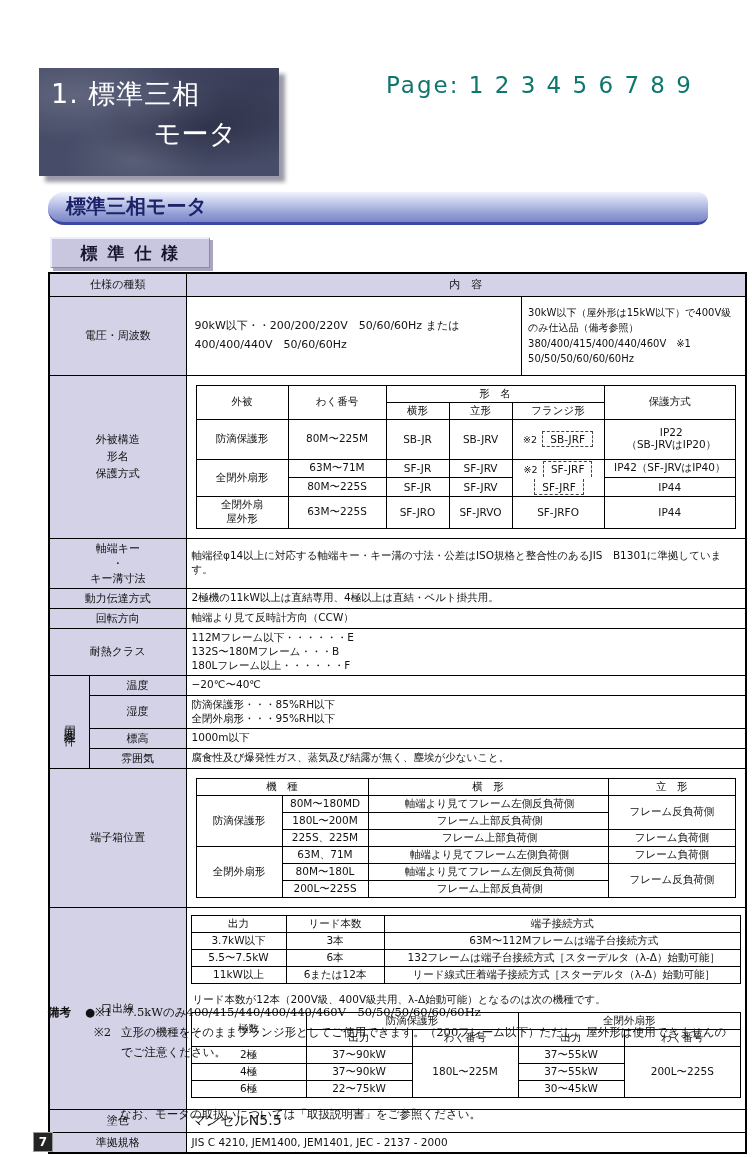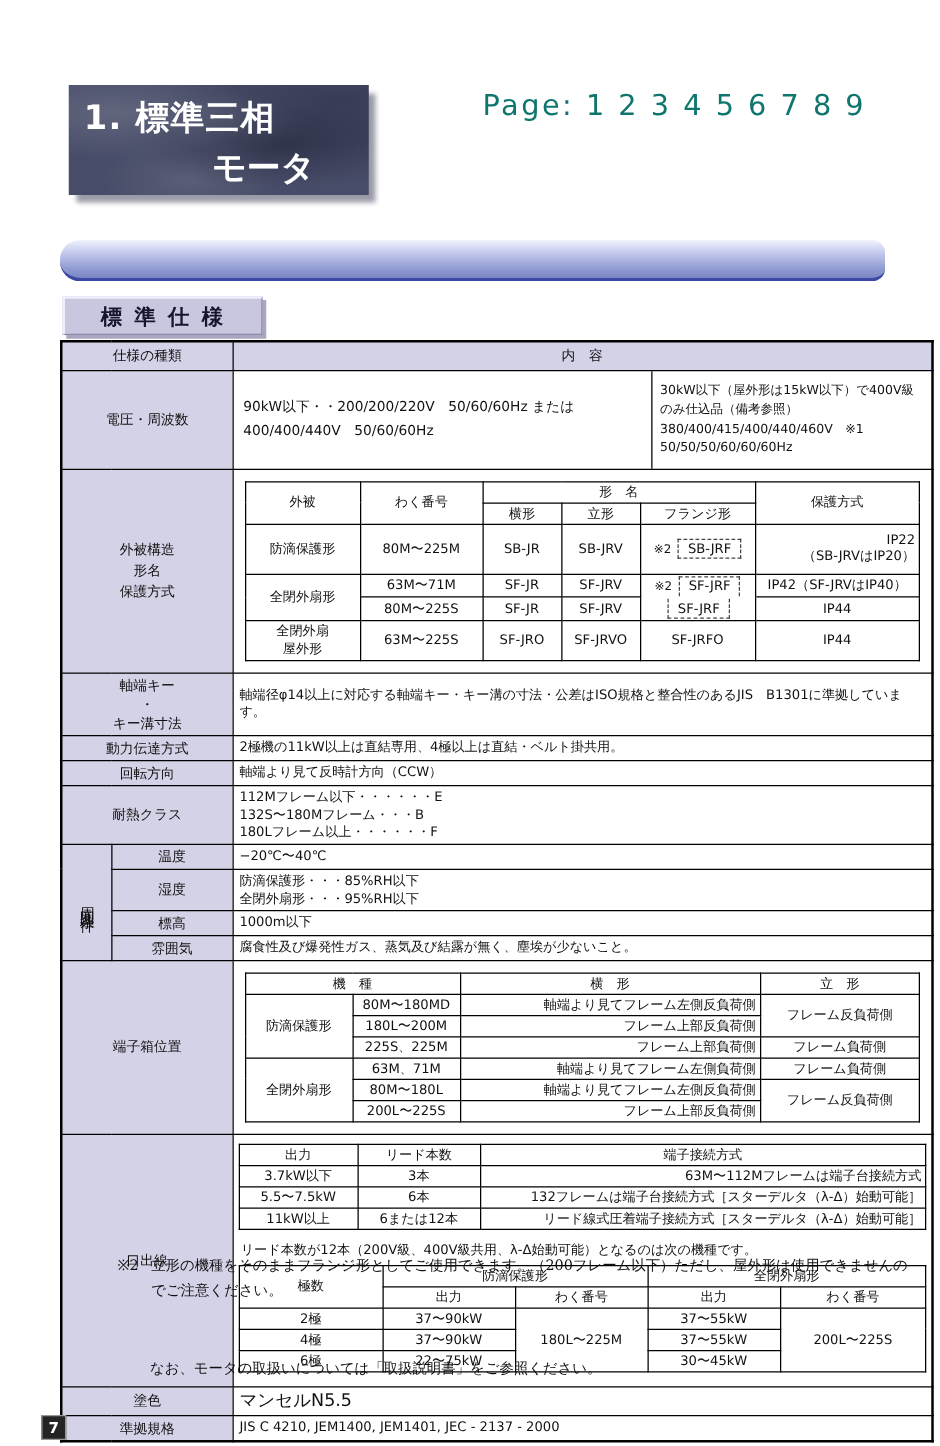--- a/index.html
+++ b/index.html
@@ -2,30 +2,30 @@
 <html><head>
 <meta charset="utf-8">
 <style>
   * { margin:0; padding:0; box-sizing:border-box; }
   body {
     width:752px; height:1157px; position:relative; background:#ffffff;
     font-family:"DejaVu Sans", sans-serif; color:#111; overflow:hidden;
   }
   
   .top-banner {
-    position:absolute; left:55px; top:68px; width:240px; height:88px;
+    position:absolute; left:39px; top:68px; width:240px; height:108px;
     background-color:#474c68;
     background-image:
       radial-gradient(ellipse at 15% 25%, rgba(255,255,255,0.14), transparent 40%),
       radial-gradient(ellipse at 70% 55%, rgba(0,0,15,0.30), transparent 50%),
       radial-gradient(ellipse at 40% 85%, rgba(255,255,255,0.10), transparent 35%),
       radial-gradient(ellipse at 90% 15%, rgba(10,10,30,0.25), transparent 45%),
       radial-gradient(ellipse at 55% 35%, rgba(200,205,230,0.12), transparent 30%);
     box-shadow:6px 6px 4px #9a9aa8;
-    color:#fff; font-weight:bold; padding:8px 10px 0 12px;
+    color:#fff; font-weight:normal; padding:8px 10px 0 12px;
   }
   .top-banner .l1 { font-size:27px; letter-spacing:1px; }
   .top-banner .l2 { font-size:27px; text-align:center; padding-left:70px; margin-top:4px; }
   
   .pagenav { position:absolute; left:386px; top:72px; font-size:23px; color:#0f766e; }
   .pagenav .row { margin-bottom:13px; letter-spacing:2px; }
   
   .series-banner {
     position:absolute; left:48px; top:192px; width:660px; height:33px;
     border-radius:16px 10px 10px 16px;
@@ -56,21 +56,21 @@
   td.content { background:#fff; }
   .tleft { text-align:left; }
   
   .vsplit { display:flex; width:100%; height:100%; align-items:stretch; }
   .vleft { flex:1; padding:6px 8px; display:flex; align-items:center; font-size:11px; line-height:1.7; }
   .vright { width:224px; border-left:1.5px solid #000; padding:8px 6px; font-size:10px; line-height:1.55; }
   
   table.sub { border-collapse:collapse; margin:7px 4px; width:calc(100% - 8px); border:1.5px solid #000; }
   table.sub td { border:1px solid #000; font-size:10.5px; text-align:center; padding:1px 3px; vertical-align:middle; }
   table.sub td.hd { font-size:10.5px; }
-  table.sub td.la { text-align:right; padding-left:6px; }
+  table.sub td.la { text-align:center; padding-left:6px; }
   .dbox { display:inline-block; border:1px dashed #444; padding:1px 7px; margin-left:2px; }
   .dbox.nb { border-bottom:none; padding-bottom:2px; }
   .dbox.nt { border-top:none; padding-top:2px; }
   td.nbb { border-bottom:none !important; }
   td.ntb { border-top:none !important; }
   .mark { font-size:9.5px; }
   .vert {
     writing-mode:vertical-rl; text-orientation:upright; letter-spacing:3px;
     margin:0 auto; font-size:12px;
   }
@@ -96,20 +96,21 @@
 <div class="top-banner">
   <div class="l1">1. 標準三相</div>
   <div class="l2">モータ</div>
 </div>
 
 <div class="pagenav">
   <div class="row">Page: 1 2 3 4 5 6 7 8 9</div>
 </div>
 
 <div class="series-banner">
+  <span class="t-main">標準三相モータ</span>
 </div>
 
 <div class="spec-heading">標 準 仕 様</div>
 
 <table class="main">
   <colgroup>
       <col style="width:40px">
       <col style="width:97px">
       <col style="width:560px">
     </colgroup>
@@ -393,20 +394,25 @@
     <td class="content tleft" style="font-size:14px">マンセルN5.5</td>
   </tr>
   <tr style="height:18px">
     <td class="lbl" colspan="2">準拠規格</td>
     <td class="content tleft" style="font-size:10.5px">JIS C 4210, JEM1400, JEM1401, JEC - 2137 - 2000</td>
   </tr>
   </tbody>
 </table>
 
 <div class="notes">
+  <div class="row1">
+    <span class="bold">備考</span>
+    <span>●※1</span>
+    <span>7.5kWのみ400/415/440/400/440/460V　50/50/50/60/60/60Hz</span>
+  </div>
   <div class="row2">
     <span>※2</span>
     <span>立形の機種をそのままフランジ形としてご使用できます。（200フレーム以下）ただし、屋外形は使用できませんのでご注意ください。</span>
   </div>
   <div class="row3">なお、モータの取扱いについては「取扱説明書」をご参照ください。</div>
 </div>
 
 <div class="pagenum">7</div>
 
 </body></html>

